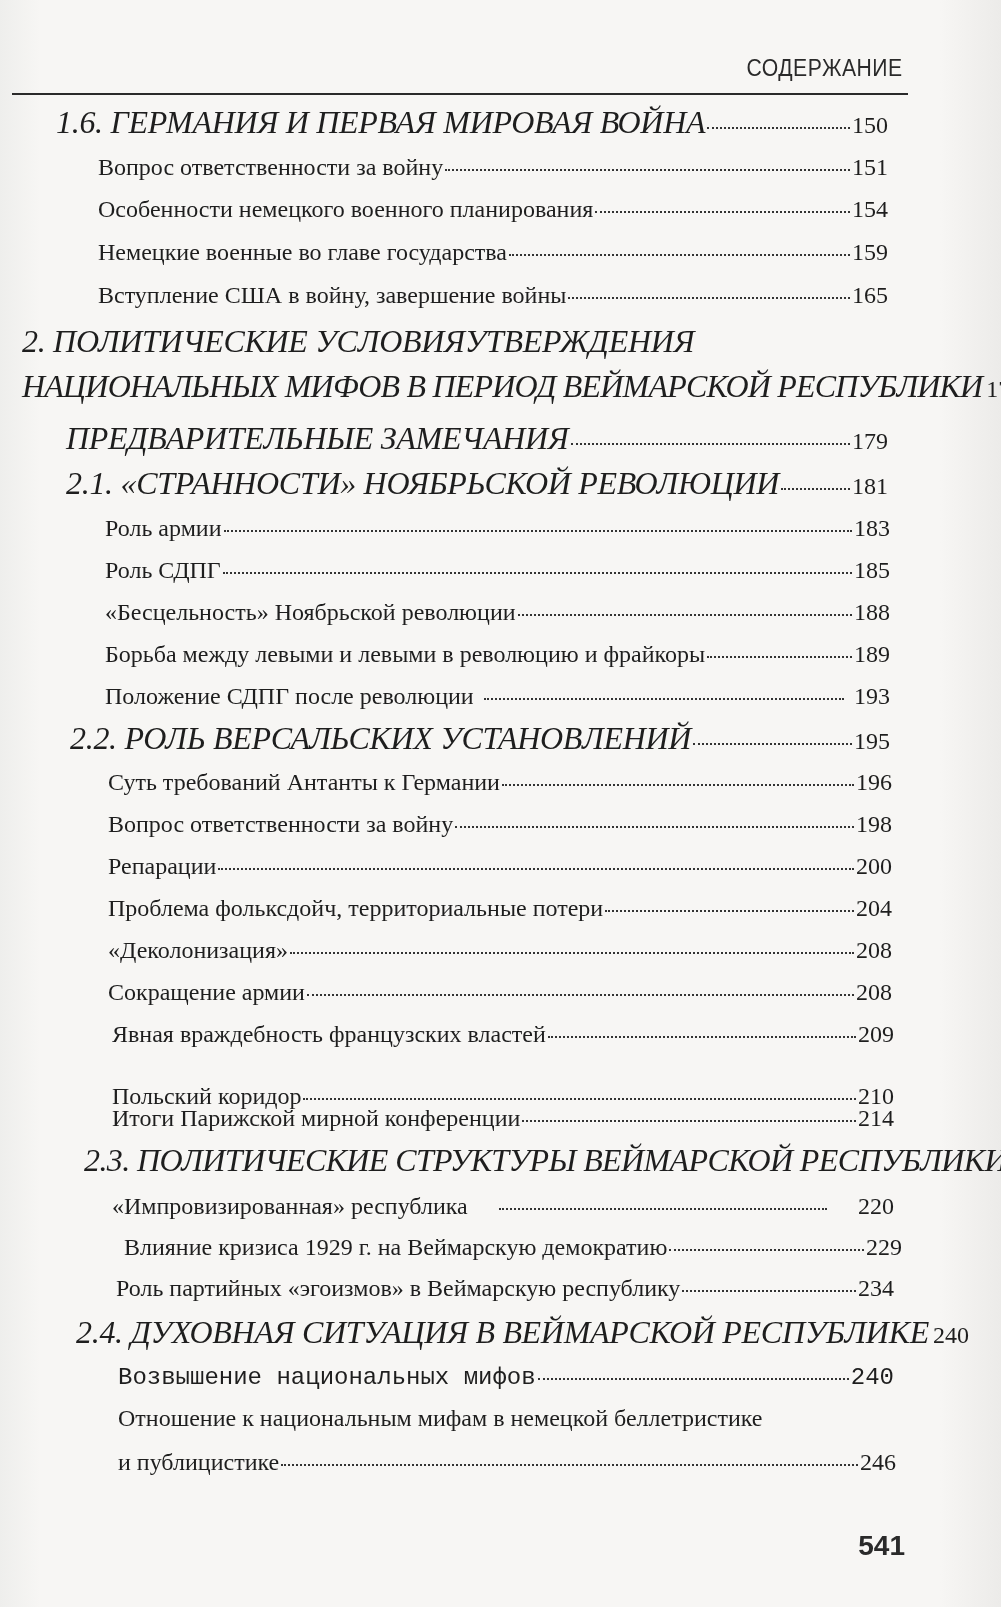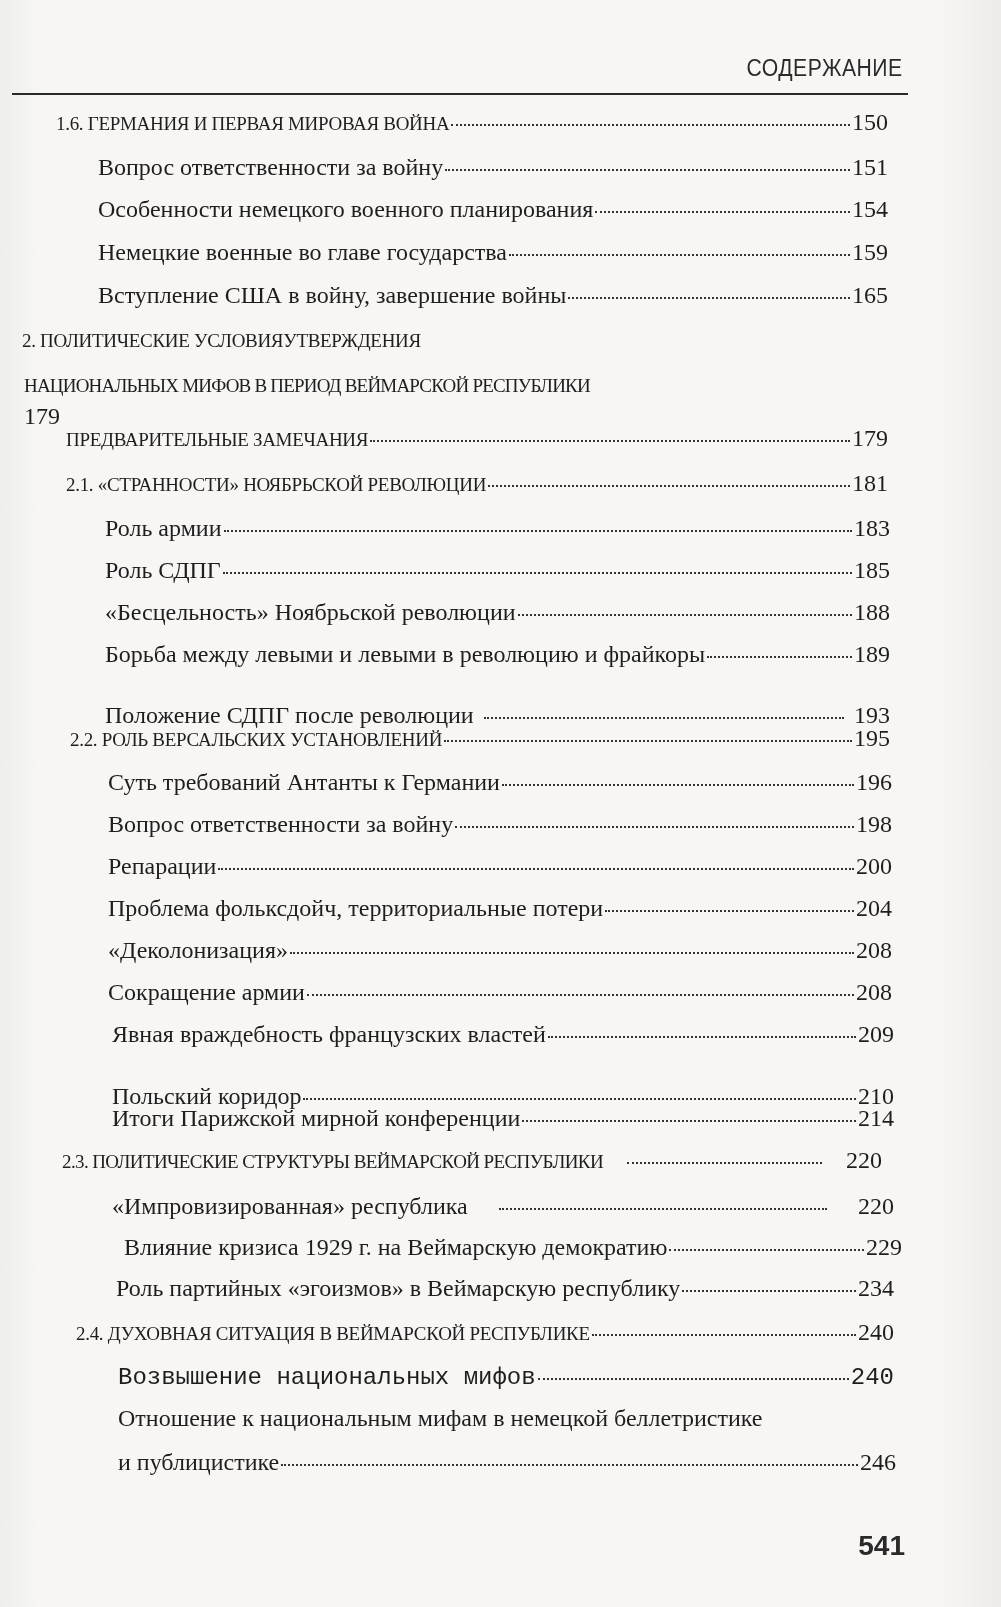--- a/index.html
+++ b/index.html
@@ -28,21 +28,21 @@
   .entry {
     position: absolute; display: flex; align-items: baseline;
     font-size: 24px; line-height: 28px; white-space: nowrap;
   }
   .entry .title { flex: 0 0 auto; transform-origin: left bottom; }
   .entry .dots {
     flex: 1 1 auto; overflow: hidden; margin: 0 2px;
     border-bottom: 2px dotted #333; height: 0; position: relative; top: -4px;
   }
   .entry .page-num { flex: 0 0 auto; }
-  .caps { font-size: 19px; letter-spacing: -0.3px; }
+  .caps { font-size: 32px; letter-spacing: -0.3px; font-style: italic; }
   .folio {
     position: absolute; right: 96px; top: 1530px;
     font-family: "Liberation Sans", "DejaVu Sans", sans-serif;
     font-weight: bold; font-size: 28px; color: #2a2a2a;
   }
 </style>
 </head>
 <body>
 
 <div class="page">
@@ -78,21 +78,21 @@
     <div class="entry" style="left:98px; top:281px; width:790px;">
       <span class="title">Вступление США в войну, завершение войны</span>
       <span class="dots"></span>
       <span class="page-num">165</span>
     </div>
 
     <div class="entry" style="left:22px; top:327px; width:866px;">
       <span class="title caps">2. ПОЛИТИЧЕСКИЕ УСЛОВИЯУТВЕРЖДЕНИЯ</span>
     </div>
 
-    <div class="entry" style="left:22px; top:372px; width:866px;flex-direction:column;">
+    <div class="entry" style="left:22px; top:372px; width:866px;">
       <span class="title caps" style="letter-spacing:-0.8px;">НАЦИОНАЛЬНЫХ МИФОВ В ПЕРИОД ВЕЙМАРСКОЙ РЕСПУБЛИКИ</span>
       <span class="dots"></span>
       <span class="page-num">179</span>
     </div>
 
     <div class="entry" style="left:66px; top:424px; width:822px;text-align:right;">
       <span class="title caps">ПРЕДВАРИТЕЛЬНЫЕ ЗАМЕЧАНИЯ</span>
       <span class="dots"></span>
       <span class="page-num">179</span>
     </div>
@@ -120,21 +120,21 @@
       <span class="dots"></span>
       <span class="page-num">188</span>
     </div>
 
     <div class="entry" style="left:105px; top:640px; width:785px;">
       <span class="title">Борьба между левыми и левыми в революцию и фрайкоры</span>
       <span class="dots"></span>
       <span class="page-num">189</span>
     </div>
 
-    <div class="entry" style="left:105px; top:701px; width:785px;gap:8px;">
+    <div class="entry" style="left:105px; top:682px; width:785px;gap:8px;">
       <span class="title">Положение СДПГ после революции</span>
       <span class="dots"></span>
       <span class="page-num">193</span>
     </div>
 
     <div class="entry" style="left:70px; top:724px; width:820px;">
       <span class="title caps">2.2. РОЛЬ ВЕРСАЛЬСКИХ УСТАНОВЛЕНИЙ</span>
       <span class="dots"></span>
       <span class="page-num">195</span>
     </div>
@@ -186,21 +186,21 @@
       <span class="dots"></span>
       <span class="page-num">210</span>
     </div>
 
     <div class="entry" style="left:112px; top:1104px; width:782px;">
       <span class="title">Итоги Парижской мирной конференции</span>
       <span class="dots"></span>
       <span class="page-num">214</span>
     </div>
 
-    <div class="entry" style="left:62px; top:1146px; width:820px;gap:22px;">
+    <div class="entry" style="left:84px; top:1146px; width:820px;gap:22px;">
       <span class="title caps" style="letter-spacing:-0.6px;">2.3. ПОЛИТИЧЕСКИЕ СТРУКТУРЫ ВЕЙМАРСКОЙ РЕСПУБЛИКИ</span>
       <span class="dots"></span>
       <span class="page-num">220</span>
     </div>
 
     <div class="entry" style="left:112px; top:1192px; width:782px;gap:29px;">
       <span class="title">«Импровизированная» республика</span>
       <span class="dots"></span>
       <span class="page-num">220</span>
     </div>

